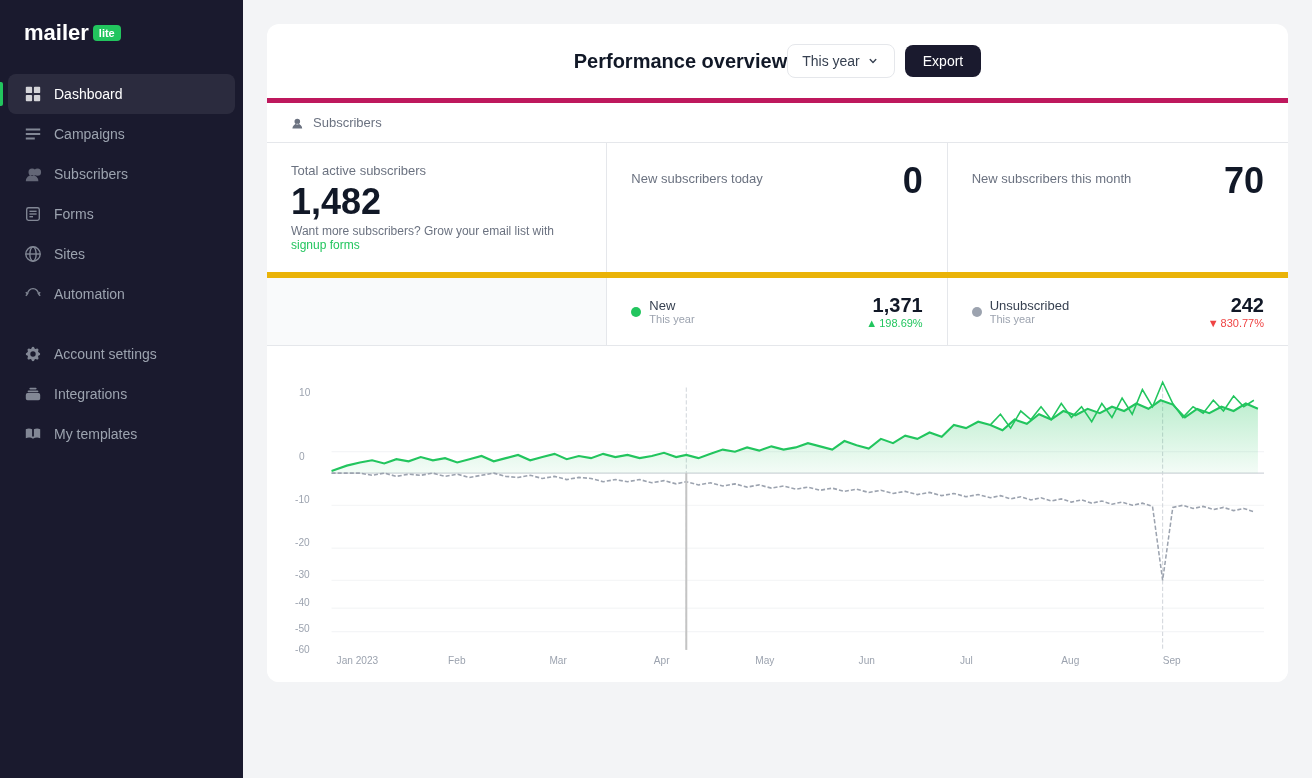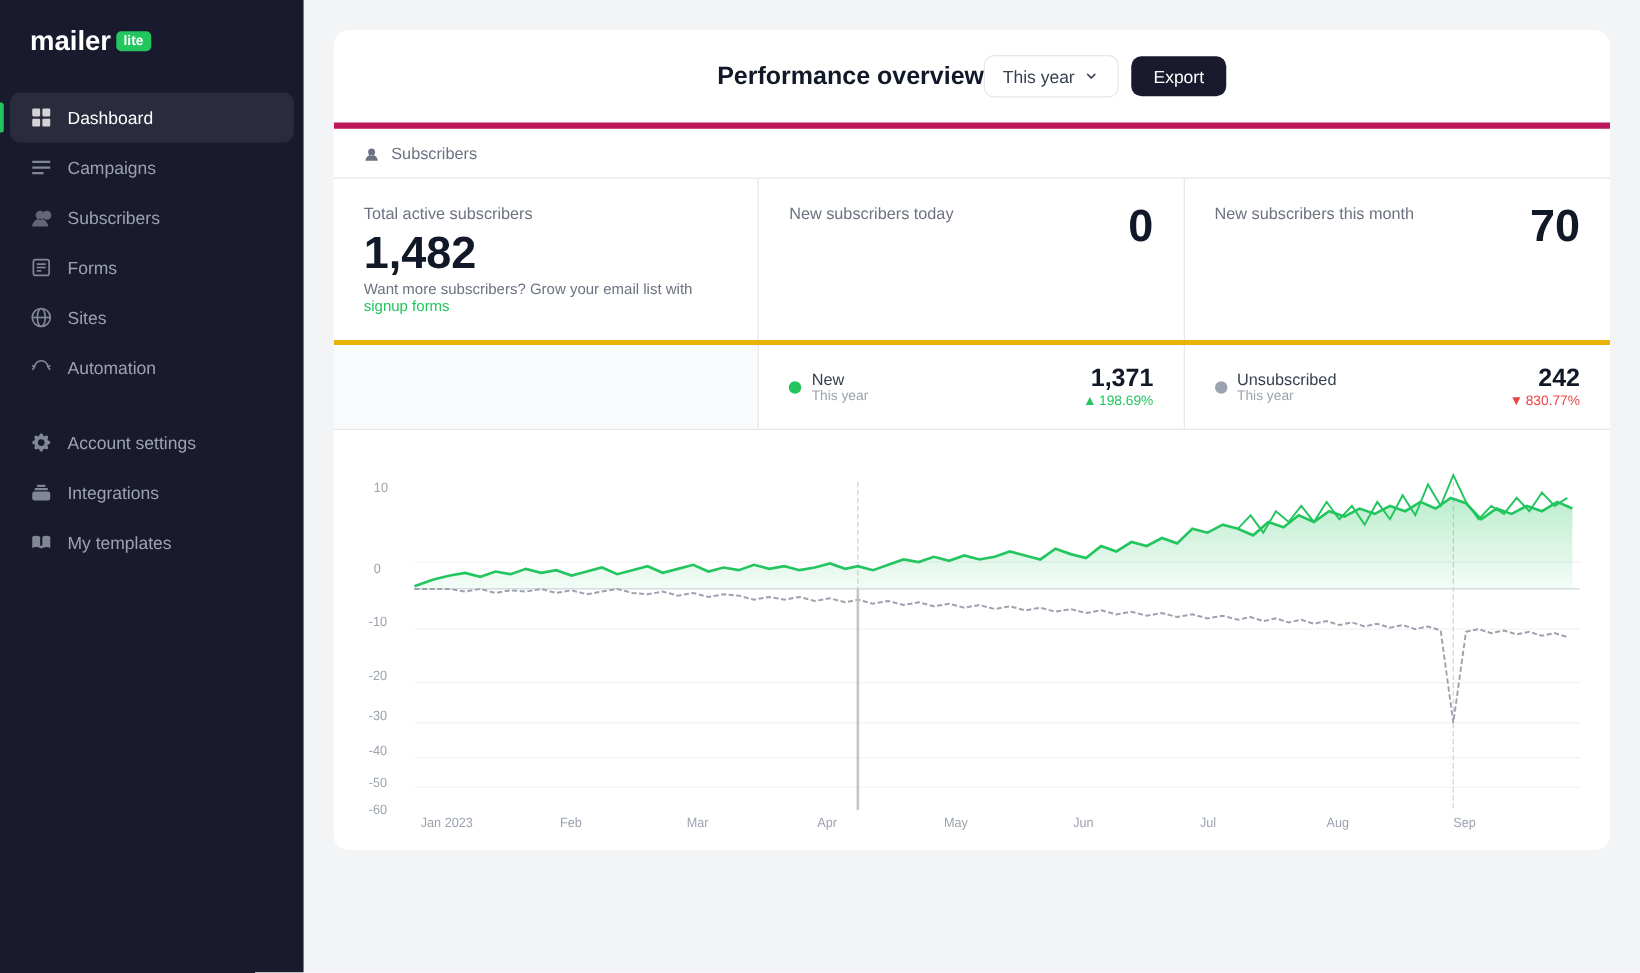--- a/index.html
+++ b/index.html
@@ -133,35 +133,35 @@
       padding: 12px 24px;
       color: #6b7280;
       font-size: 13px;
       border-bottom: 1px solid #e5e7eb;
     }
 
     
     .stats-row {
       display: grid;
       grid-template-columns: 1fr 1fr 1fr;
-      border-bottom: 4px solid #eab308;
+      border-bottom: 6px solid #eab308;
     }
     .stat-cell {
       padding: 20px 24px;
       border-right: 1px solid #e5e7eb;
     }
     .stat-cell:last-child { border-right: none; }
     .stat-label {
       font-size: 13px;
       color: #6b7280;
       margin-bottom: 6px;
     }
     .stat-main {
       display: flex;
-      align-items: flex-start;
+      align-items: center;
       justify-content: space-between;
       gap: 34px;
     }
     .stat-big {
       font-size: 36px;
       font-weight: 700;
       color: #111827;
       line-height: 1;
     }
     .stat-number-right {

